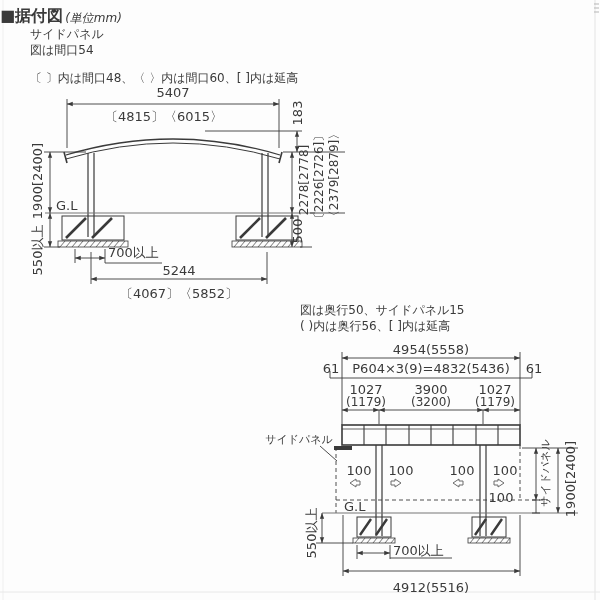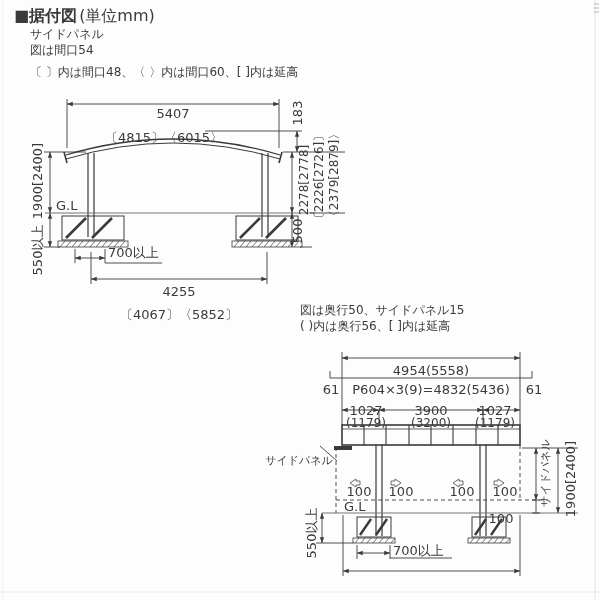--- a/index.html
+++ b/index.html
@@ -3,27 +3,27 @@
 <meta charset="utf-8">
 <style>
   html,body{margin:0;padding:0;}
   body{
     width:600px;height:600px;position:relative;overflow:hidden;
     background:#fdfdfd;color:#3a3a3a;
     font-family:"DejaVu Sans","Liberation Sans",sans-serif;
   }
   #art{position:absolute;left:0;top:0;}
   .lbl{position:absolute;white-space:nowrap;color:#3a3a3a;font-size:13px;line-height:1;}
-  .ctr{transform:translate(-50%,-50%);margin-top:21px;}
+  .ctr{transform:translate(-50%,-50%);}
   .rot{transform:translate(-50%,-50%) rotate(-90deg);}
   .sm{font-size:12px;}
   .xs{font-size:11px;}
-  .hdr{position:absolute;left:14px;top:6px;display:flex;align-items:flex-end;gap:2px;}
+  .hdr{position:absolute;left:0;top:6px;display:flex;align-items:flex-end;gap:2px;}
   .hdr .t{font-size:16px;font-weight:bold;}
-  .hdr .u{font-size:16px;}
+  .hdr .u{font-size:12px;font-style:italic;}
 </style>
 </head>
 <body>
 
 <svg id="art" width="600" height="600" viewBox="0 0 600 600">
   <defs>
     <marker id="ah" viewBox="0 0 10 8" refX="8" refY="4" markerWidth="8" markerHeight="8" orient="auto-start-reverse">
       <path d="M0,1 L8,4 L0,7 Z" fill="#3a3a3a"></path>
     </marker>
   </defs>
@@ -137,34 +137,34 @@
     <line x1="343" y1="571" x2="520" y2="571" marker-start="url(#ah)" marker-end="url(#ah)"></line>
   </g>
 </svg>
 
 <div class="hdr">
   <span class="t">■据付図</span>
   <span class="u">(単位mm)</span>
 </div>
 <span class="lbl sm" style="left:30px;top:28px">サイドパネル</span>
 <span class="lbl sm" style="left:30px;top:44px">図は間口54</span>
-<span class="lbl sm" style="left:30px;top:66px">〔 〕内は間口48、〈 〉内は間口60、[ ]内は延高</span>
+<span class="lbl sm" style="left:30px;top:72px">〔 〕内は間口48、〈 〉内は間口60、[ ]内は延高</span>
 
 <span class="lbl ctr" style="left:173px;top:92px">5407</span>
 <span class="lbl ctr" style="left:164px;top:116px">〔4815〕〈6015〉</span>
 <span class="lbl rot" style="left:297px;top:113px">183</span>
 <span class="lbl rot sm" style="left:304px;top:180px">2278[2778]</span>
 <span class="lbl rot sm" style="left:319px;top:177px">〔2226[2726]〕</span>
 <span class="lbl rot sm" style="left:334px;top:175px">〈2379[2879]〉</span>
 <span class="lbl rot" style="left:297px;top:231px">500</span>
 <span class="lbl rot" style="left:37px;top:181px">1900[2400]</span>
 <span class="lbl rot" style="left:37px;top:250px">550以上</span>
 <span class="lbl" style="left:56px;top:199px">G.L</span>
 <span class="lbl" style="left:108px;top:246px">700以上</span>
-<span class="lbl ctr" style="left:179px;top:270px">4255</span>
+<span class="lbl ctr" style="left:179px;top:270px">5244</span>
 <span class="lbl ctr" style="left:179px;top:293px">〔4067〕〈5852〕</span>
 
 <span class="lbl sm" style="left:300px;top:304px">図は奥行50、サイドパネル15</span>
 <span class="lbl sm" style="left:300px;top:320px">( )内は奥行56、[ ]内は延高</span>
 
 <span class="lbl ctr" style="left:431px;top:349px">4954(5558)</span>
 <span class="lbl ctr" style="left:431px;top:368px">P604×3(9)=4832(5436)</span>
 <span class="lbl ctr" style="left:331px;top:368px">61</span>
 <span class="lbl ctr" style="left:534px;top:368px">61</span>
 <span class="lbl ctr" style="left:366px;top:389px">1027</span>

